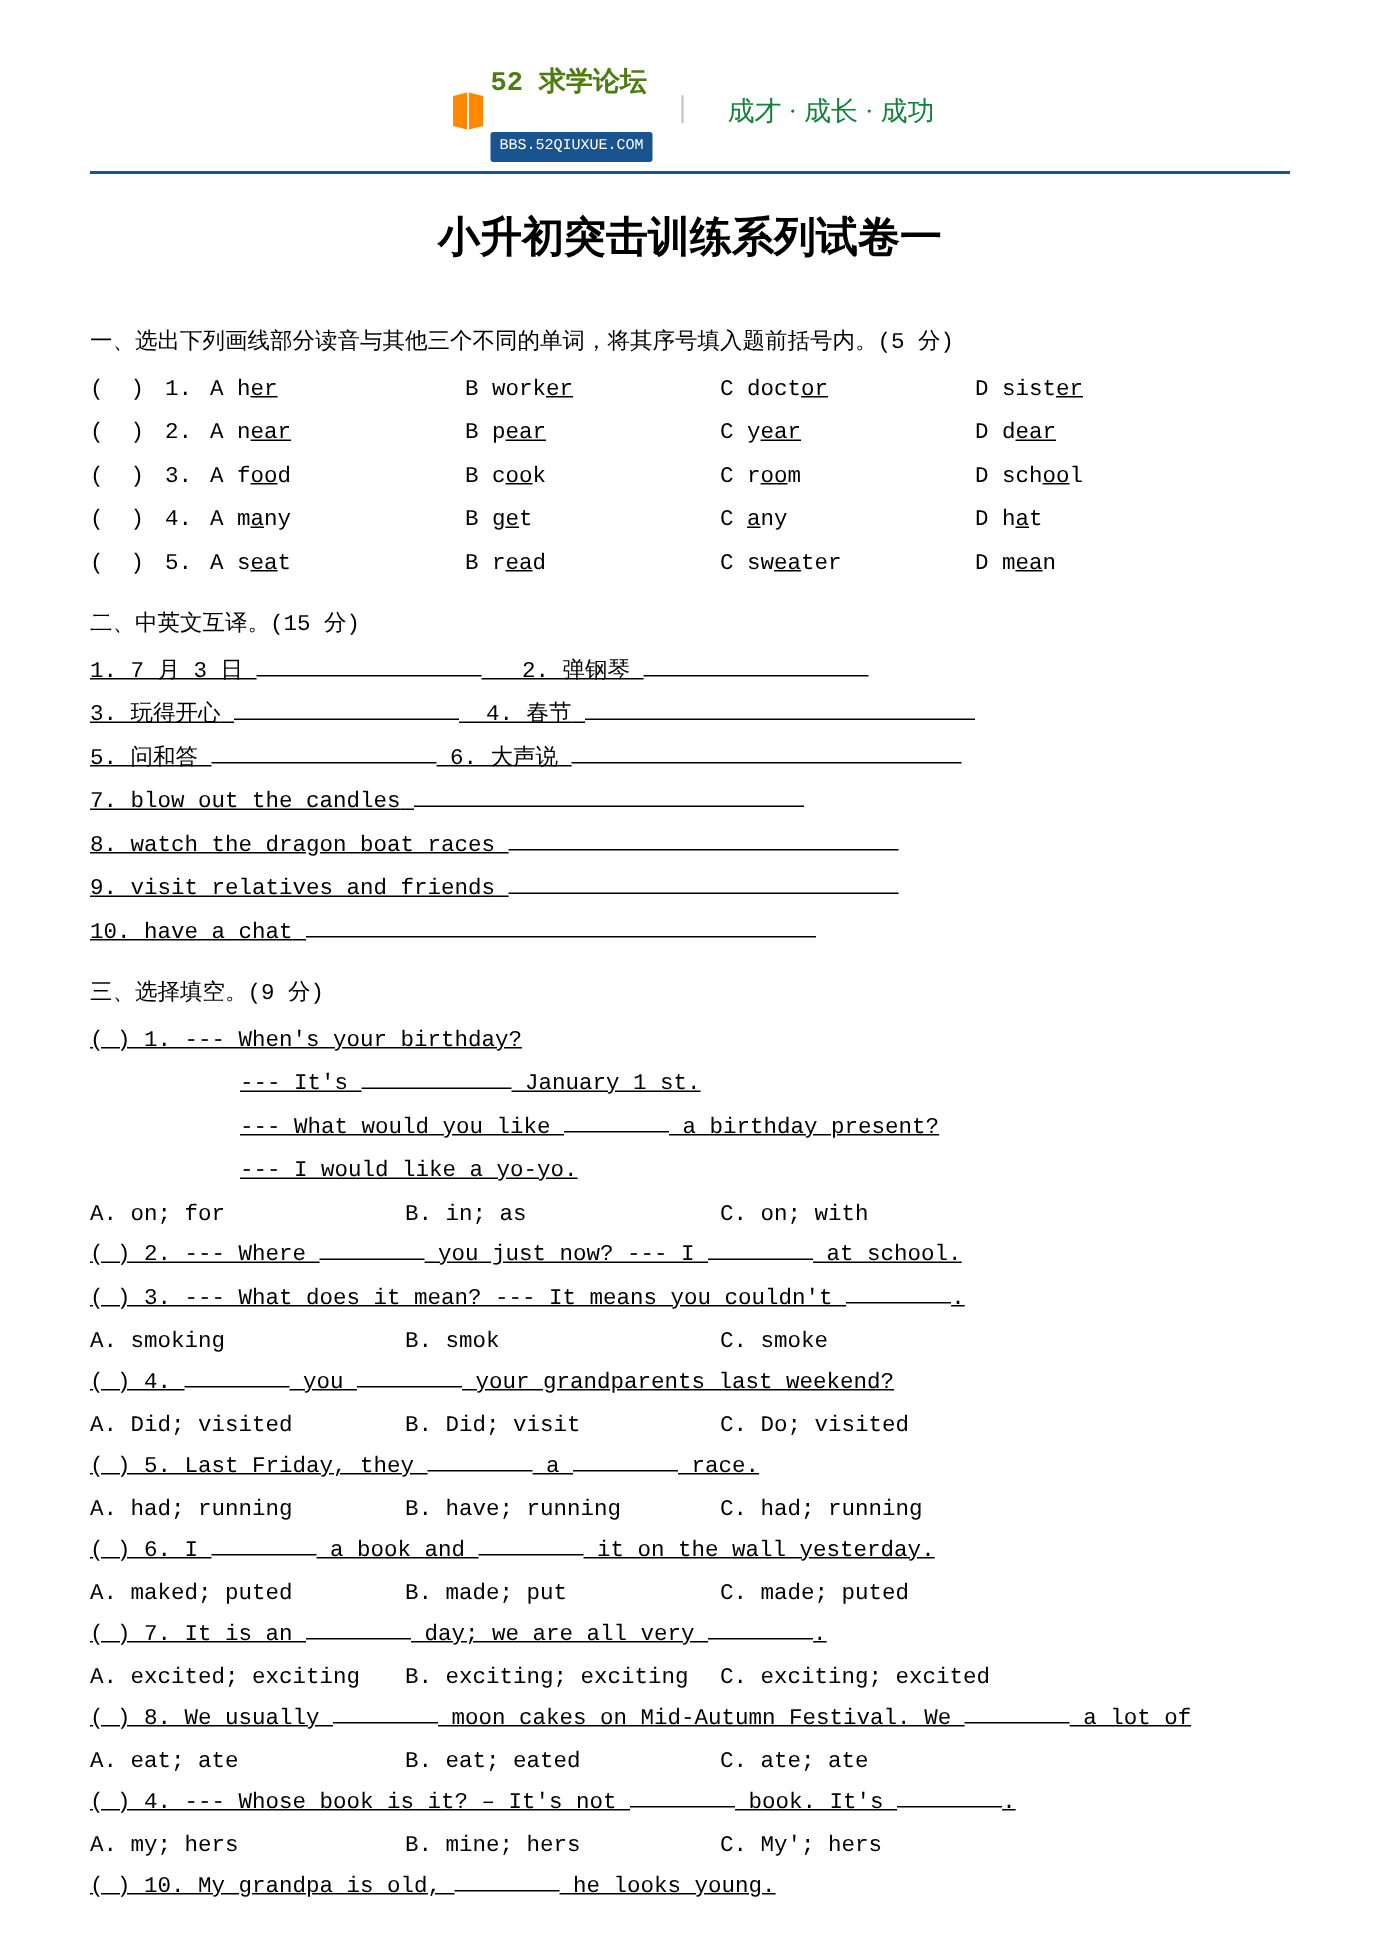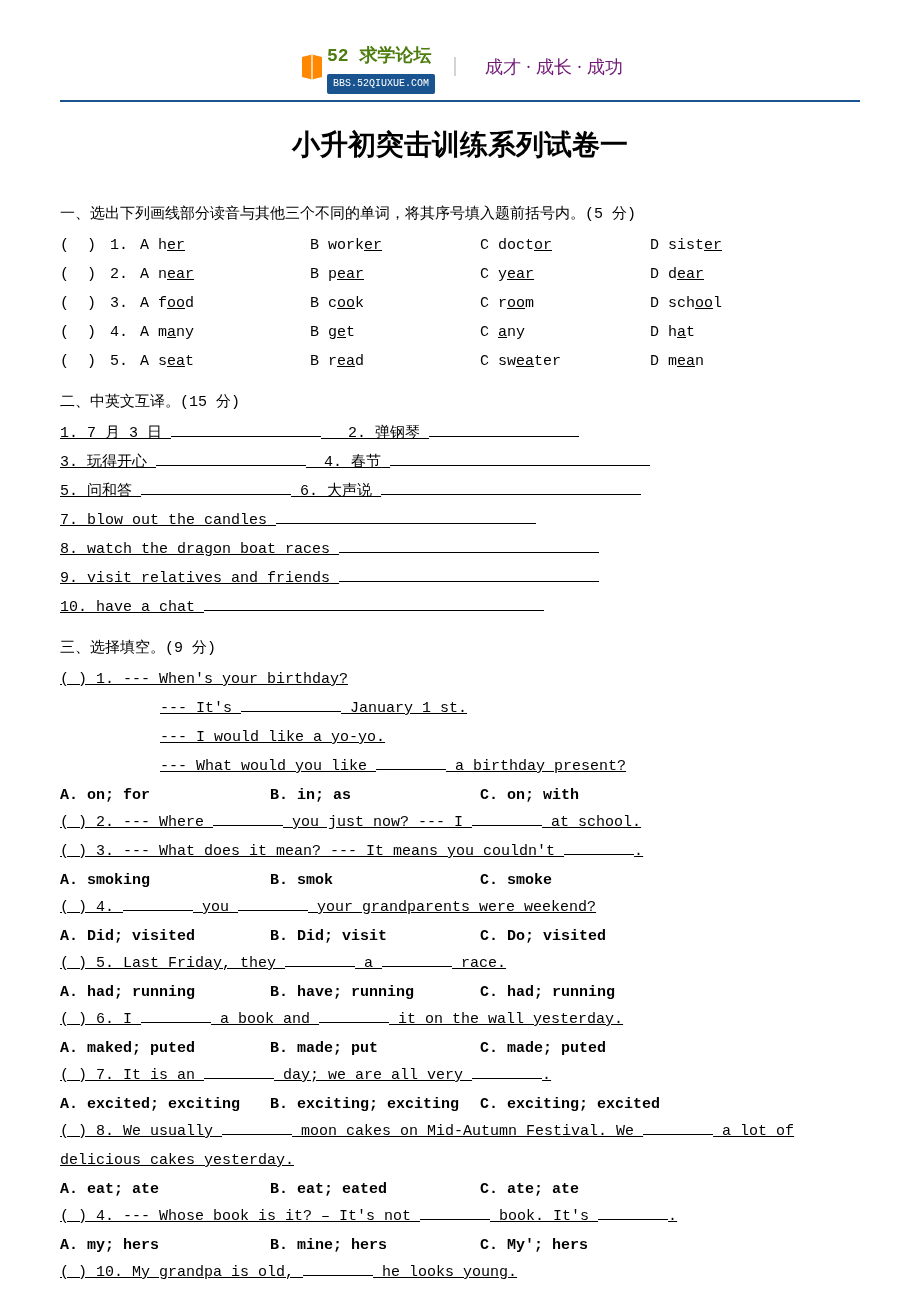--- a/index.html
+++ b/index.html
@@ -38,29 +38,29 @@
       font-weight: bold;
       font-size: 18px;
       color: #4d7c0f;
     }
     .logo-url {
       background: #1a5490;
       color: #fff;
       font-size: 10px;
       padding: 1px 6px;
       border-radius: 2px;
-      margin-top: 2px;
+      margin-top: 16px;
     }
     .logo-stack {
       display: flex;
       flex-direction: column;
       align-items: flex-start;
     }
     .tagline {
-      color: #701a75;
+      color: #15803d;
       font-size: 18px;
       font-family: "KaiTi", "楷体", cursive;
       margin-left: 10px;
     }
     .divider-grey {
       color: #ccc;
       font-size: 20px;
       margin: 0 4px;
     }
     h1.title {
@@ -104,21 +104,20 @@
     .blank.xlong { min-width: 340px; }
     .q-line {
       margin-bottom: 2px;
       text-decoration: underline;
     }
     .opts-3 {
       display: flex;
     }
     .opts-3 .o {
       width: 210px;
-      font-weight: bold;
     }
     .indent {
       padding-left: 100px;
     }
     .mono {
       font-family: "Courier New", "SimSun", monospace;
     }
   </style>
 </head>
 <body>
@@ -193,38 +192,38 @@
   <div class="q-line"><span>8. watch the dragon boat races</span> <span class="blank long"></span></div>
   <div class="q-line"><span>9. visit relatives and friends</span> <span class="blank long"></span></div>
   <div class="q-line"><span>10. have a chat</span> <span class="blank xlong"></span></div>
 </div>
 
 <div class="section-heading">三、选择填空。(9 分)</div>
 <div class="mono">
 
   <div class="q-line">(  ) 1. --- When's your birthday?</div>
   <div class="q-line indent"><span>--- It's </span><span class="blank"></span><span> January 1 st.</span></div>
+  <div class="q-line indent"><span>--- What would you like </span><span class="blank short"></span><span> a birthday present?</span></div>
   <div class="q-line indent">--- I would like a yo-yo.</div>
-  <div class="q-line indent"><span>--- What would you like </span><span class="blank short"></span><span> a birthday present?</span></div>
   <div class="opts-3">
       <span class="o">A. on; for</span>
       <span class="o">B. in; as</span>
       <span class="o">C. on; with</span>
     </div>
 
   <div class="q-line"><span>(  ) 2. --- Where </span><span class="blank short"></span><span> you just now? --- I </span><span class="blank short"></span><span> at school.</span></div>
 
   <div class="q-line"><span>(  ) 3. --- What does it mean? --- It means you couldn't </span><span class="blank short"></span><span>.</span></div>
   <div class="opts-3">
       <span class="o">A. smoking</span>
       <span class="o">B. smok</span>
       <span class="o">C. smoke</span>
     </div>
 
-  <div class="q-line"><span>(  ) 4. </span><span class="blank short"></span><span> you </span><span class="blank short"></span><span> your grandparents were weekend?</span></div>
+  <div class="q-line"><span>(  ) 4. </span><span class="blank short"></span><span> you </span><span class="blank short"></span><span> your grandparents last weekend?</span></div>
   <div class="opts-3">
       <span class="o">A. Did; visited</span>
       <span class="o">B. Did; visit</span>
       <span class="o">C. Do; visited</span>
     </div>
 
   <div class="q-line"><span>(  ) 5. Last Friday, they </span><span class="blank short"></span><span> a </span><span class="blank short"></span><span> race.</span></div>
   <div class="opts-3">
       <span class="o">A. had; running</span>
       <span class="o">B. have; running</span>
@@ -239,21 +238,20 @@
     </div>
 
   <div class="q-line"><span>(  ) 7. It is an </span><span class="blank short"></span><span> day; we are all very </span><span class="blank short"></span><span>.</span></div>
   <div class="opts-3">
       <span class="o">A. excited; exciting</span>
       <span class="o">B. exciting; exciting</span>
       <span class="o">C. exciting; excited</span>
     </div>
 
   <div class="q-line"><span>(  ) 8. We usually </span><span class="blank short"></span><span> moon cakes on Mid-Autumn Festival. We </span><span class="blank short"></span><span> a lot of</span></div>
-  <div class="q-line">delicious cakes yesterday.</div>
   <div class="opts-3">
       <span class="o">A. eat; ate</span>
       <span class="o">B. eat; eated</span>
       <span class="o">C. ate; ate</span>
     </div>
 
   <div class="q-line"><span>(  ) 4. --- Whose book is it? – It's not </span><span class="blank short"></span><span> book. It's </span><span class="blank short"></span><span>.</span></div>
   <div class="opts-3">
       <span class="o">A. my; hers</span>
       <span class="o">B. mine; hers</span>

